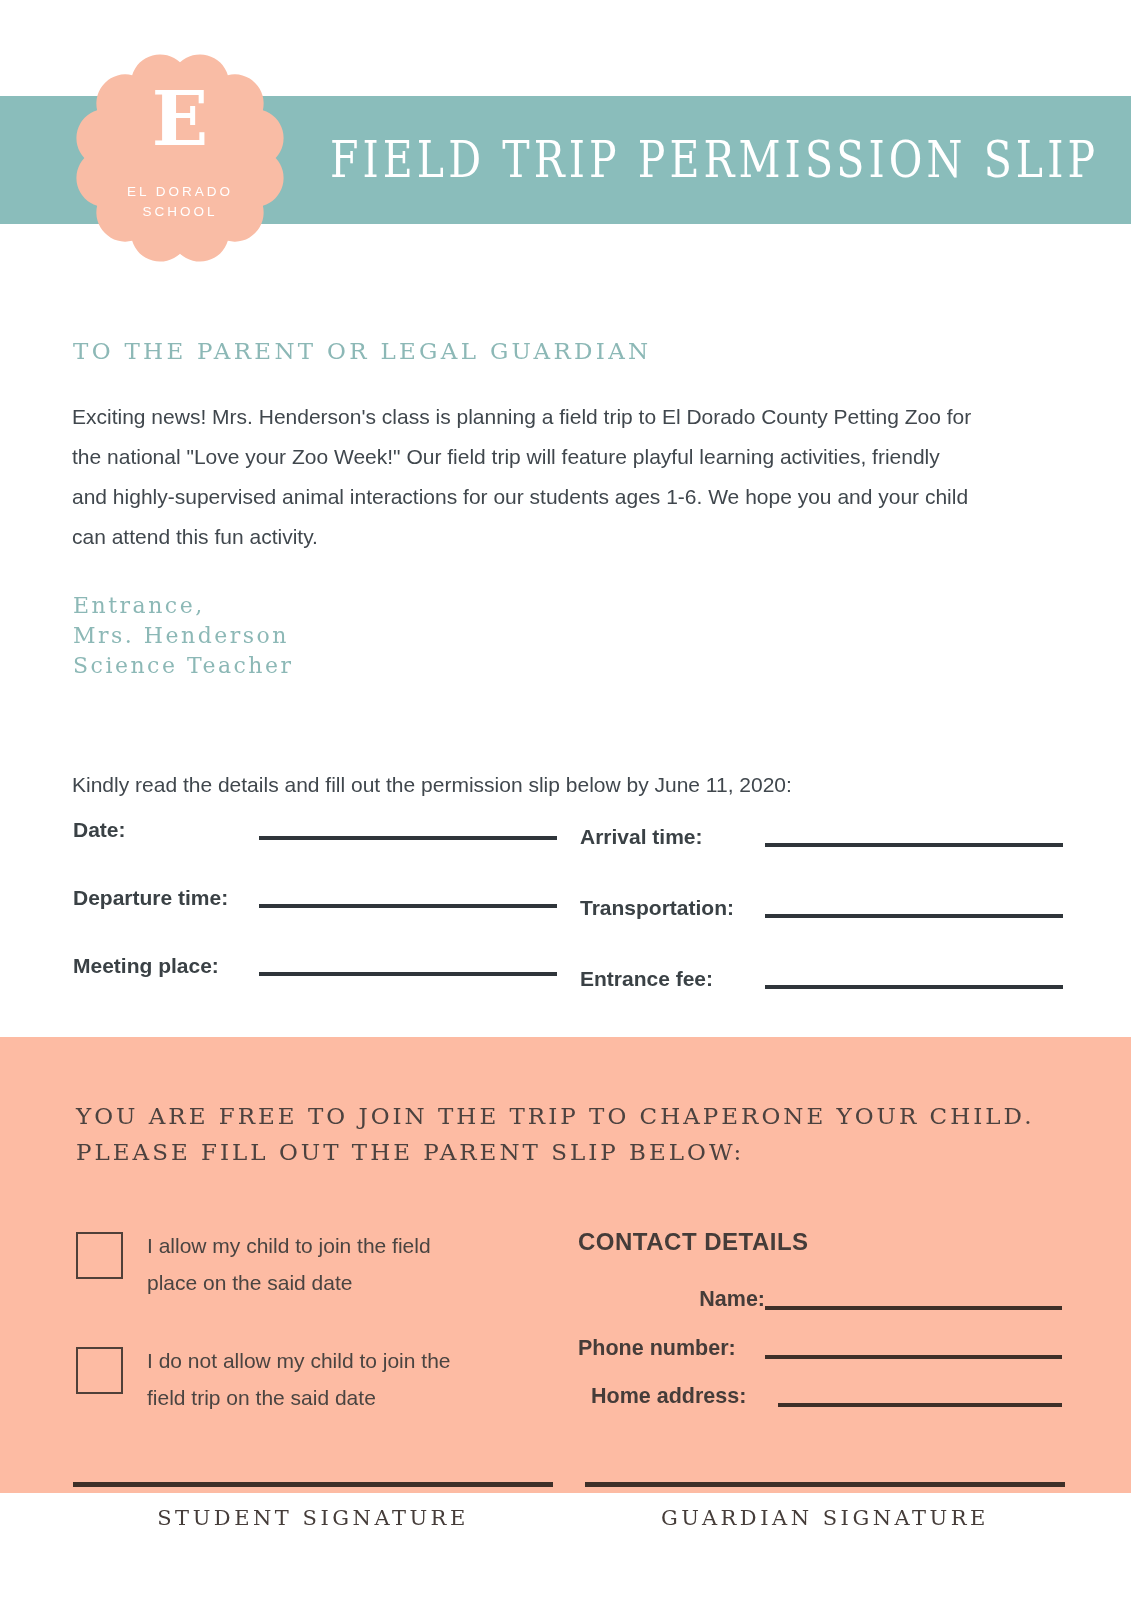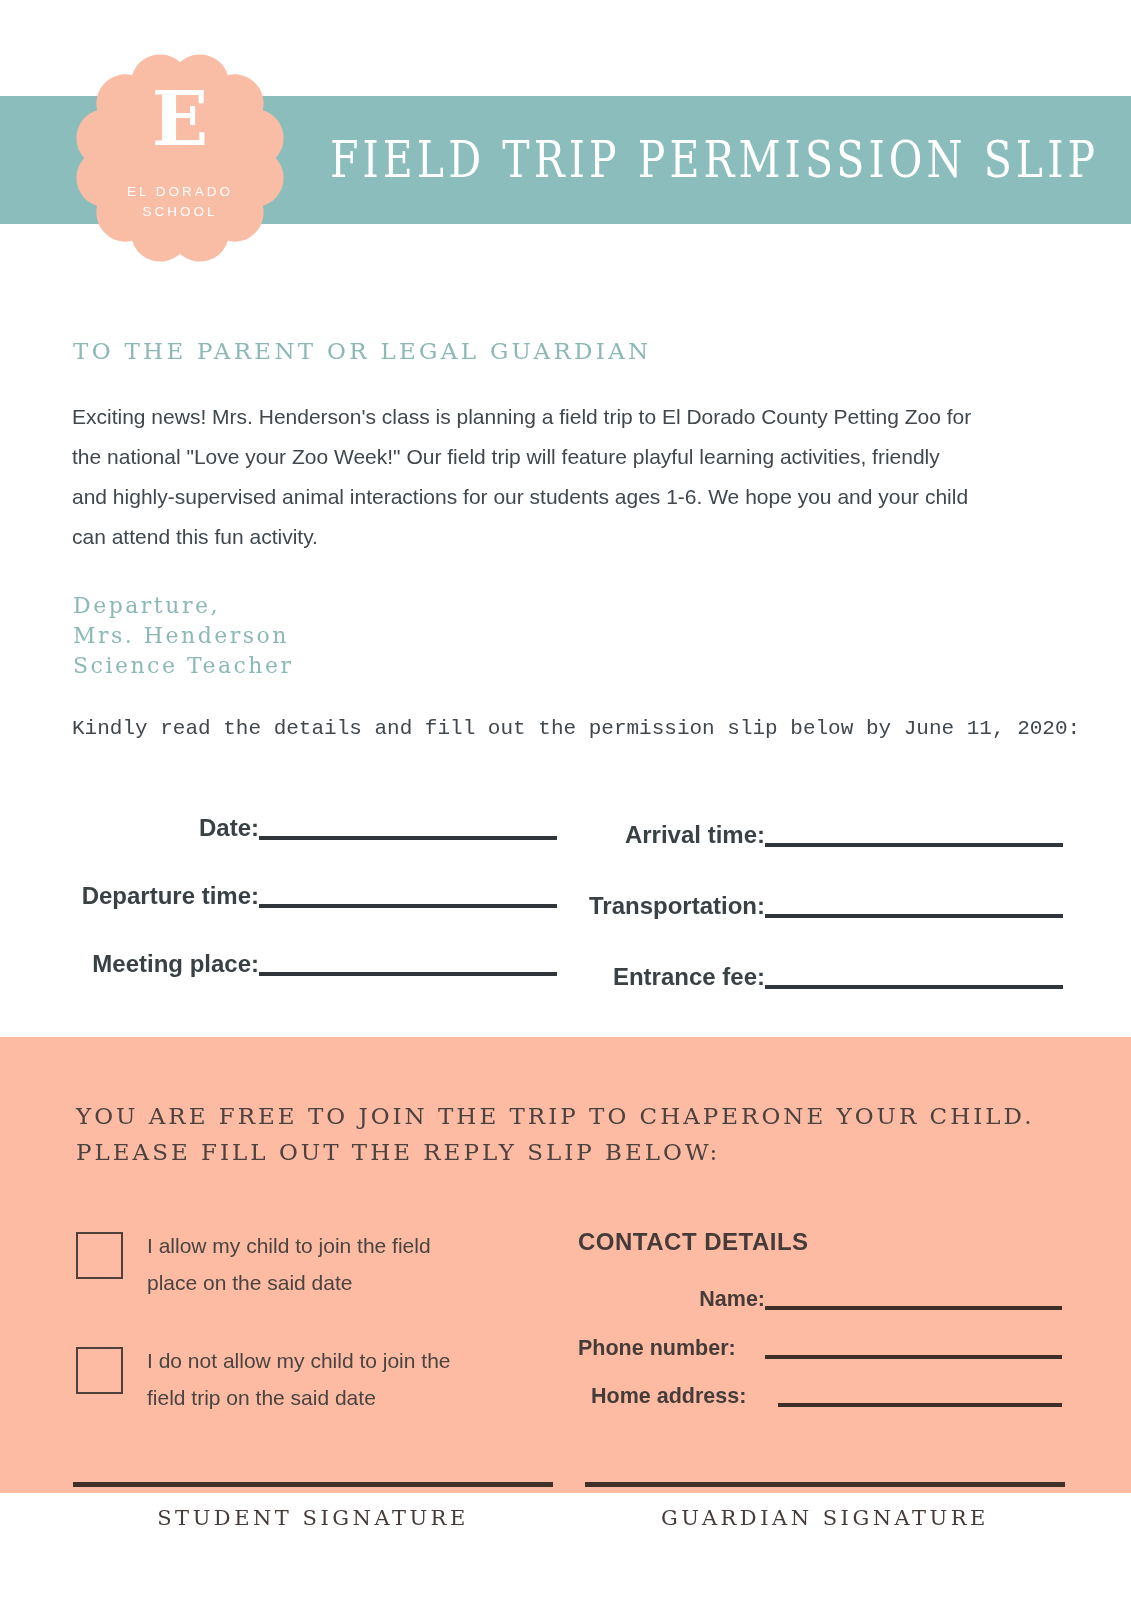--- a/index.html
+++ b/index.html
@@ -38,29 +38,29 @@
     position:absolute; left:73px; top:338px;
     font-family:"DejaVu Serif", serif; font-size:23px; letter-spacing:3.3px;
     color:var(--teal-text);
   }
   .letter-body{position:absolute; left:72px; top:397px; width:960px; font-size:21px; line-height:40px; color:var(--ink);}
   .closing{
     position:absolute; left:73px; top:591px;
     font-family:"DejaVu Serif", serif; font-size:22px; line-height:30px; letter-spacing:2.5px;
     color:var(--teal-text);
   }
-  .instruction{position:absolute; left:72px; top:714px; font-size:21px; line-height:30px; color:var(--ink);font-family:Liberation Mono, monospace;}
+  .instruction{position:absolute; left:72px; top:770px; font-size:21px; line-height:30px; color:var(--ink);}
   
   .trip-form{position:absolute; left:73px; top:806px; display:flex;}
   .tf-col{display:flex; flex-direction:column;}
   .tf-col.left{width:484px; margin-right:23px;}
   .tf-col.right{width:483px; margin-top:7px;}
   .tf-row{display:flex; align-items:flex-end; height:34px; margin-bottom:34px;}
   .tf-col.right .tf-row{margin-bottom:37px;}
-  .tf-label{font-weight:bold; font-size:24px; color:var(--label-ink); line-height:1;text-align:right;}
+  .tf-label{font-weight:bold; font-size:21px; color:var(--label-ink); line-height:1;}
   .tf-col.left .tf-label{width:186px;}
   .tf-col.right .tf-label{width:185px;}
   .blank-line{flex:1; height:0; border-bottom:4px solid var(--line-dark);}
   
   .reply{position:absolute; left:0; top:1037px; width:100%; height:456px; background:var(--peach); color:var(--brown-ink);}
   .reply-heading{
     position:absolute; left:76px; top:61px;
     font-family:"DejaVu Serif", serif; font-size:23px; line-height:36px; letter-spacing:3px;
     color:var(--brown-ink);
   }
@@ -112,21 +112,21 @@
   <div class="salutation">TO THE PARENT OR LEGAL GUARDIAN</div>
 
   <div class="letter-body">
     <div>Exciting news! Mrs. Henderson's class is planning a field trip to El Dorado County Petting Zoo for</div>
     <div>the national "Love your Zoo Week!" Our field trip will feature playful learning activities, friendly</div>
     <div>and highly-supervised animal interactions for our students ages 1-6. We hope you and your child</div>
     <div>can attend this fun activity.</div>
   </div>
 
   <div class="closing">
-    <div>Departure,</div>
+    <div>Entrance,</div>
     <div>Mrs. Henderson</div>
     <div>Science Teacher</div>
   </div>
 
   <div class="instruction">Kindly read the details and fill out the permission slip below by June 11, 2020:</div>
 
   <div class="trip-form">
     <div class="tf-col left">
       <div class="tf-row">
         <div class="tf-label">Date:</div>
@@ -153,21 +153,21 @@
       <div class="tf-row">
         <div class="tf-label">Entrance fee:</div>
         <div class="blank-line"></div>
       </div>
     </div>
   </div>
 
   <div class="reply">
     <div class="reply-heading">
       <div>YOU ARE FREE TO JOIN THE TRIP TO CHAPERONE YOUR CHILD.</div>
-      <div>PLEASE FILL OUT THE REPLY SLIP BELOW:</div>
+      <div>PLEASE FILL OUT THE PARENT SLIP BELOW:</div>
     </div>
 
     <div class="reply-body">
       <div class="options-col">
         <div class="option">
           <div class="checkbox"></div>
           <div class="option-label">I allow my child to join the field place on the said date</div>
         </div>
         <div class="option">
           <div class="checkbox"></div>

